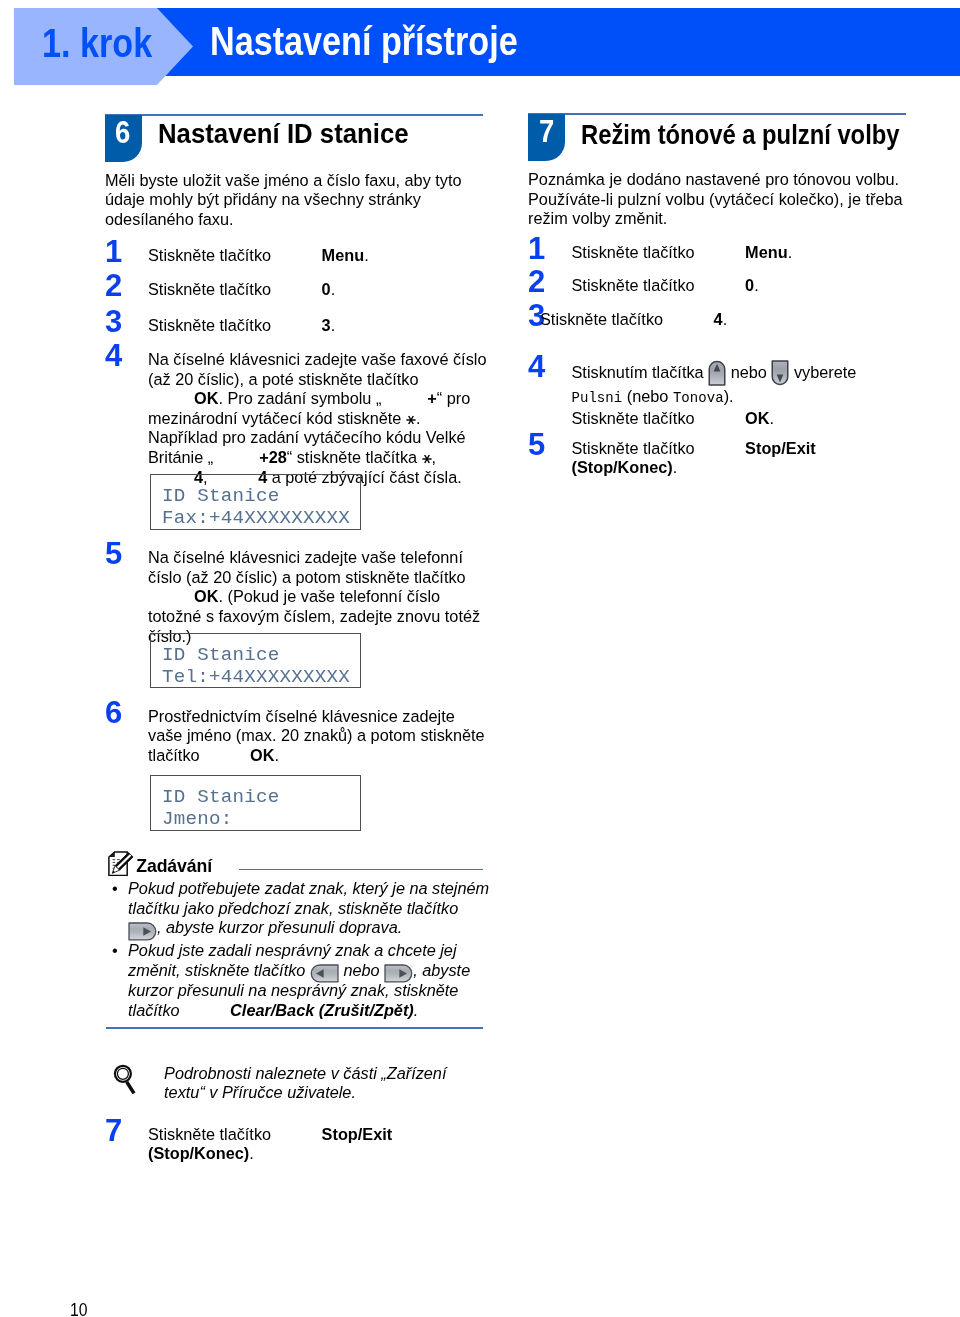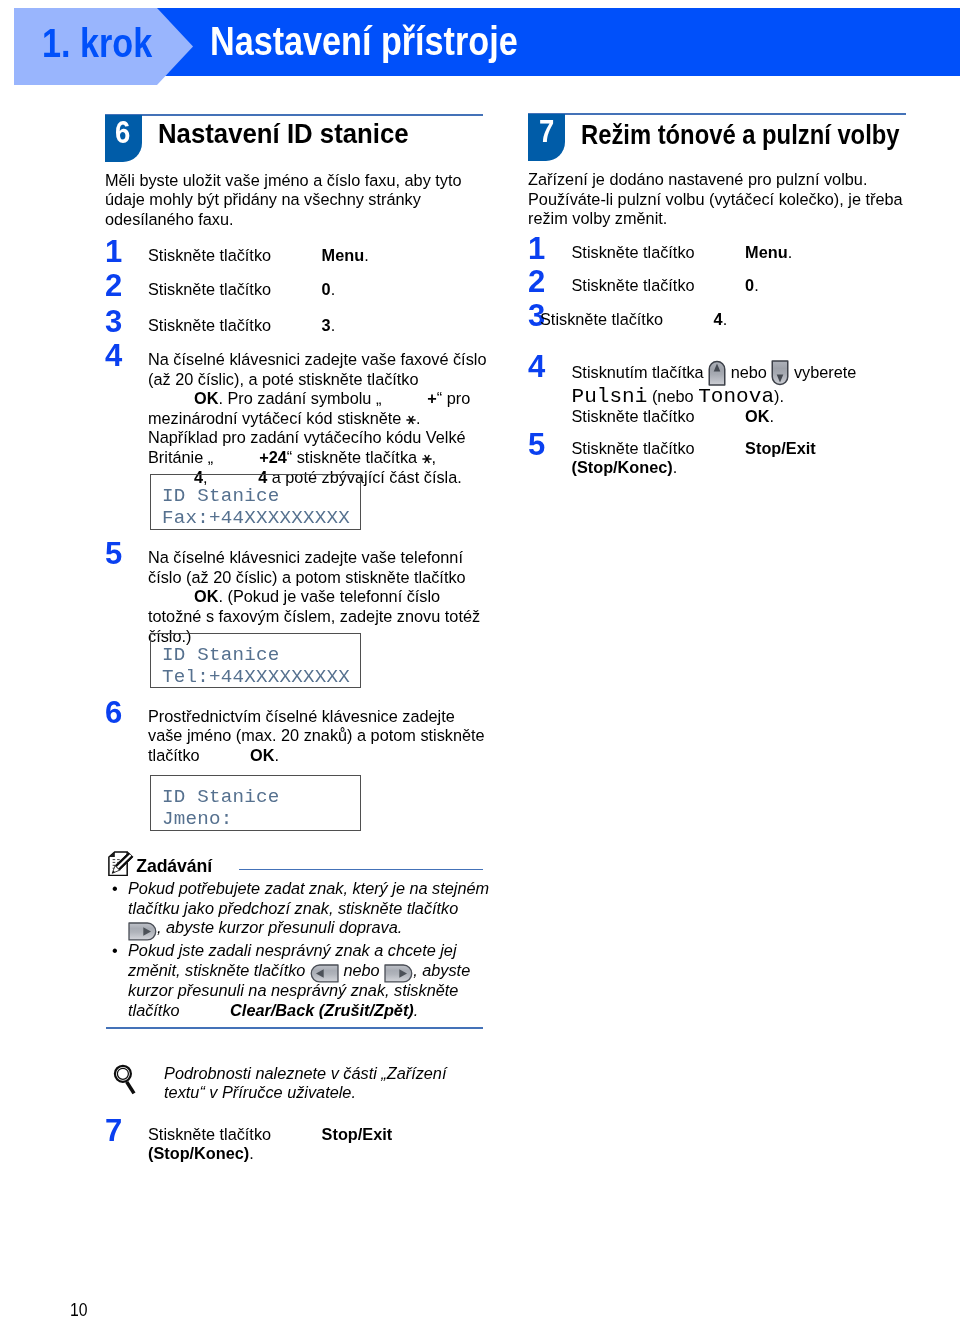--- a/index.html
+++ b/index.html
@@ -33,21 +33,21 @@
              border-bottom-right-radius:19px;}
   .sec-badge-num{position:absolute;color:#fff;font-size:30.5px;font-weight:bold;
              line-height:0.71;transform:scaleX(0.9);transform-origin:0 0;}
   .sec-title{position:absolute;font-weight:bold;line-height:0.688;white-space:nowrap;}
 
   
   .tx{position:absolute;font-size:16.3px;line-height:19.55px;}
   .step-n{position:absolute;font-size:31px;font-weight:bold;color:var(--stepblue);
           line-height:1;letter-spacing:-0.3px;}
   svg.ast{display:inline-block;vertical-align:baseline;position:relative;top:0.6px;}
-  .mono{font-family:"Liberation Mono",monospace;font-size:21px;letter-spacing:0.05px;line-height:19.55px;}
+  .mono{font-family:"Liberation Mono",monospace;font-size:14px;letter-spacing:0.05px;line-height:19.55px;}
   b{font-weight:bold;margin-left:46px;}
 
   
   .lcd{position:absolute;border:1.5px solid var(--lcdborder);
        font-family:"Liberation Mono",monospace;
        color:var(--lcd);font-size:19.2px;line-height:22.1px;letter-spacing:0.24px;
        white-space:pre;box-sizing:border-box;width:211px;height:55.8px;
        padding:10px 0 0 11px;}
 
   
@@ -77,37 +77,37 @@
 <div class="sec-badge-num" style="left:114.6px;top:121.6px">6</div>
 <div class="sec-title" style="left:158.4px;top:124px;font-size:27.6px;letter-spacing:0;transform:scaleX(0.934);transform-origin:0 0">Nastavení ID stanice</div>
 
 <div class="tx" style="left:105px;top:170.8px;width:378px">Měli byste uložit vaše jméno a číslo faxu, aby tyto údaje mohly být přidány na všechny stránky odesílaného faxu.</div>
 
 <div class="sec-rule" style="left:528px;top:113px;width:378px"></div>
 <div class="sec-badge" style="left:528px;top:113.5px"></div>
 <div class="sec-badge-num" style="left:538.5px;top:120.6px">7</div>
 <div class="sec-title" style="left:580.7px;top:125px;font-size:27.6px;letter-spacing:0;transform:scaleX(0.862);transform-origin:0 0">Režim tónové a pulzní volby</div>
 
-<div class="tx" style="left:528px;top:170px;width:378px">Zařízení je dodáno nastavené pro pulzní volbu. Používáte-li pulzní volbu (vytáčecí kolečko), je třeba režim volby změnit.</div>
+<div class="tx" style="left:528px;top:170px;width:378px">Poznámka je dodáno nastavené pro tónovou volbu. Používáte-li pulzní volbu (vytáčecí kolečko), je třeba režim volby změnit.</div>
 
 <div id="dyn">
     <div class="step-n" style="left:105px;top:236px">1</div>
     <div class="tx" style="left:148px;top:246px;width:342px">Stiskněte tlačítko <b>Menu</b>.</div>
     <div class="step-n" style="left:105px;top:269.9px">2</div>
     <div class="tx" style="left:148px;top:279.9px;width:342px">Stiskněte tlačítko <b>0</b>.</div>
     <div class="step-n" style="left:105px;top:306px">3</div>
     <div class="tx" style="left:148px;top:316px;width:342px">Stiskněte tlačítko <b>3</b>.</div>
     <div class="step-n" style="left:105px;top:340.3px">4</div>
     <div class="tx" style="left:148px;top:350.3px;width:342px">Na číselné klávesnici zadejte vaše faxové číslo (až 20 číslic), a poté stiskněte tlačítko <b>OK</b>. Pro zadání symbolu „<b>+</b>“ pro mezinárodní vytáčecí kód stiskněte <svg class="ast" width="10" height="10" viewBox="0 0 10 10"> 
         <g stroke="#000" stroke-width="1.45" stroke-linecap="butt"> 
           <line x1="0.4" y1="5" x2="9.6" y2="5"></line> 
           <line x1="2.7" y1="1.0" x2="7.3" y2="9.0"></line> 
           <line x1="7.3" y1="1.0" x2="2.7" y2="9.0"></line> 
         </g> 
-      </svg>. Například pro zadání vytáčecího kódu Velké Británie „<b>+24</b>“ stiskněte tlačítka <svg class="ast" width="10" height="10" viewBox="0 0 10 10"> 
+      </svg>. Například pro zadání vytáčecího kódu Velké Británie „<b>+28</b>“ stiskněte tlačítka <svg class="ast" width="10" height="10" viewBox="0 0 10 10"> 
         <g stroke="#000" stroke-width="1.45" stroke-linecap="butt"> 
           <line x1="0.4" y1="5" x2="9.6" y2="5"></line> 
           <line x1="2.7" y1="1.0" x2="7.3" y2="9.0"></line> 
           <line x1="7.3" y1="1.0" x2="2.7" y2="9.0"></line> 
         </g> 
       </svg>, <b>4</b>, <b>4</b> a poté zbývající část čísla.</div>
     <div class="lcd" style="left:150px;top:474.3px">ID Stanice
 Fax:+44XXXXXXXXX</div>
     <div class="step-n" style="left:105px;top:538.4px">5</div>
     <div class="tx" style="left:148px;top:548.4px;width:342px">Na číselné klávesnici zadejte vaše telefonní číslo (až 20 číslic) a potom stiskněte tlačítko <b>OK</b>. (Pokud je vaše telefonní číslo totožné s faxovým číslem, zadejte znovu totéž číslo.)</div>

